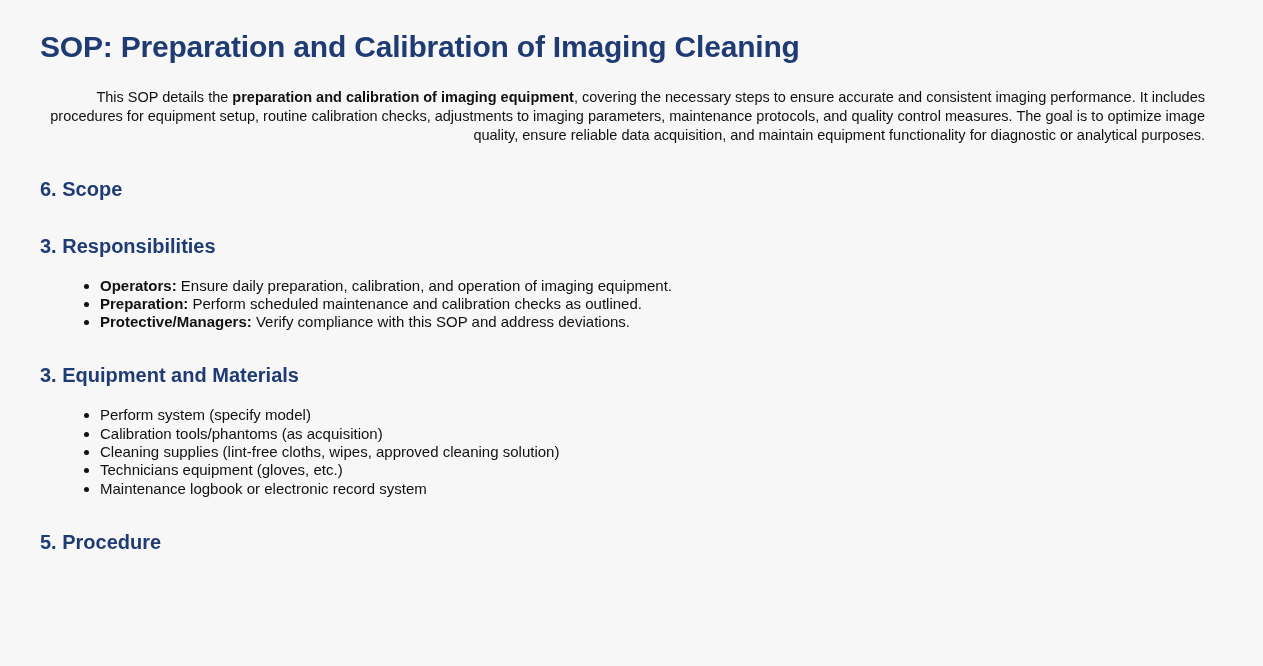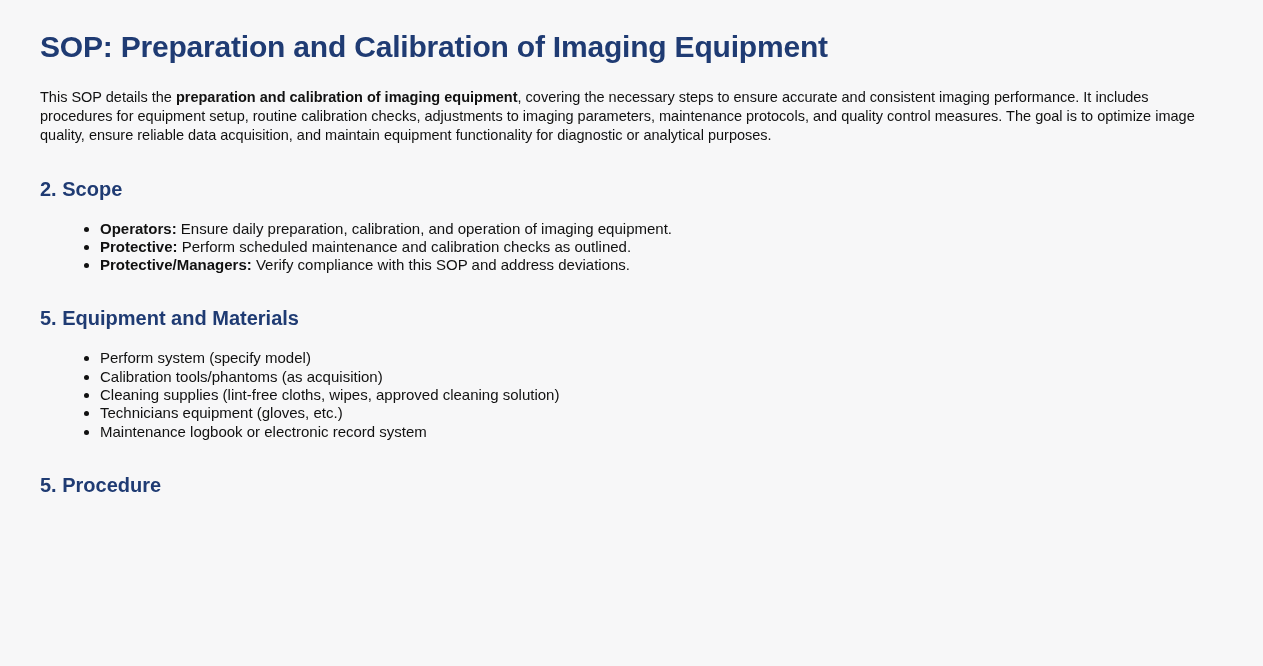--- a/index.html
+++ b/index.html
@@ -38,21 +38,21 @@
     padding: 0;
     line-height: 1.3;
   }
   p.body-text {
     font-size: 14.5px;
     line-height: 19px;
     margin: 22px 0 0 0;
     padding: 0;
     max-width: 1165px;
     color: #111111;
-    text-align: left;
+    text-align: right;
   }
   ul.doc-list {
     margin: 18px 0 0 0;
     padding: 0 0 0 60px;
     list-style-type: disc;
   }
   ul.doc-list li {
     font-size: 15px;
     line-height: 18.3px;
     margin: 0;
@@ -62,36 +62,37 @@
   b, strong, .bold {
     font-weight: bold;
   }
   .sec-scope-para { margin-top: 22px; }
 </style>
 </head>
 <body>
 
 <div class="page">
 
-  <h1 class="doc-title">SOP: Preparation and Calibration of Imaging Equipment</h1>
+  <h1 class="doc-title">SOP: Preparation and Calibration of Imaging Cleaning</h1>
 
 
   <p class="body-text"><span>This SOP details the </span><b>preparation and calibration of imaging equipment</b><span>, covering the necessary steps to ensure accurate and consistent imaging performance. It includes procedures for equipment setup, routine calibration checks, adjustments to imaging parameters, maintenance protocols, and quality control measures. The goal is to optimize image quality, ensure reliable data acquisition, and maintain equipment functionality for diagnostic or analytical purposes.</span></p>
 
-  <h2 class="section-heading">2. Scope</h2>
+  <h2 class="section-heading">6. Scope</h2>
 
 
+  <h2 class="section-heading">3. Responsibilities</h2>
 
   <ul class="doc-list">
     <li><b>Operators:</b><span> Ensure daily preparation, calibration, and operation of imaging equipment.</span></li>
-    <li><b>Protective:</b><span> Perform scheduled maintenance and calibration checks as outlined.</span></li>
+    <li><b>Preparation:</b><span> Perform scheduled maintenance and calibration checks as outlined.</span></li>
     <li><b>Protective/Managers:</b><span> Verify compliance with this SOP and address deviations.</span></li>
   </ul>
 
-  <h2 class="section-heading">5. Equipment and Materials</h2>
+  <h2 class="section-heading">3. Equipment and Materials</h2>
 
   <ul class="doc-list">
     <li>Perform system (specify model)</li>
     <li>Calibration tools/phantoms (as acquisition)</li>
     <li>Cleaning supplies (lint-free cloths, wipes, approved cleaning solution)</li>
     <li>Technicians equipment (gloves, etc.)</li>
     <li>Maintenance logbook or electronic record system</li>
   </ul>
 
   <h2 class="section-heading">5. Procedure</h2>

